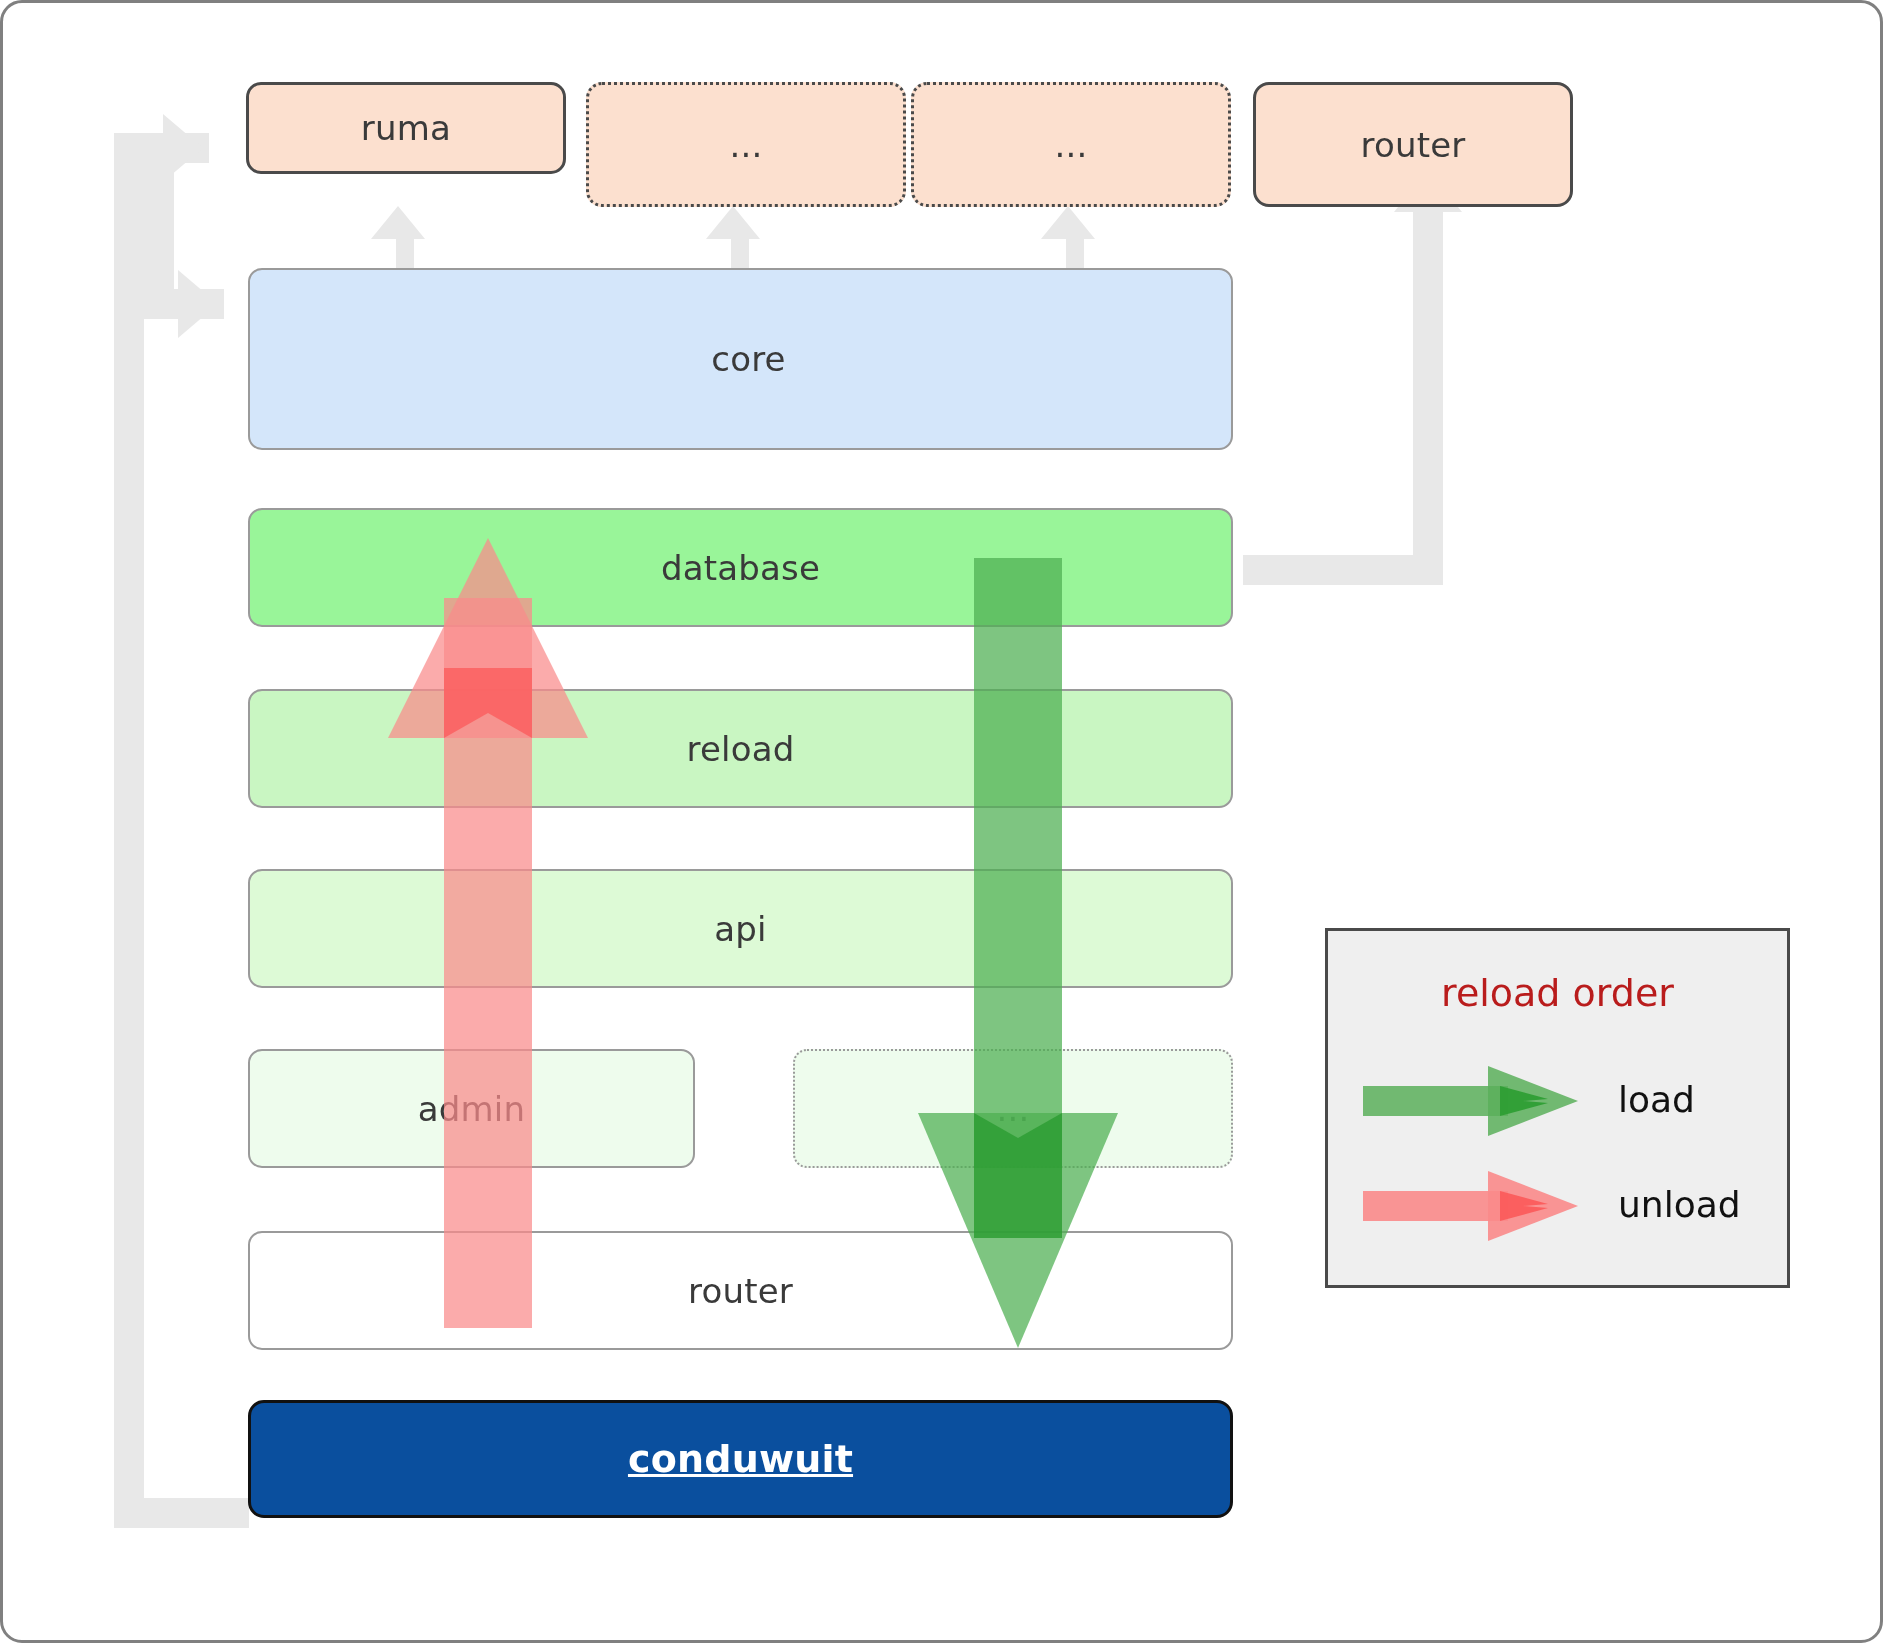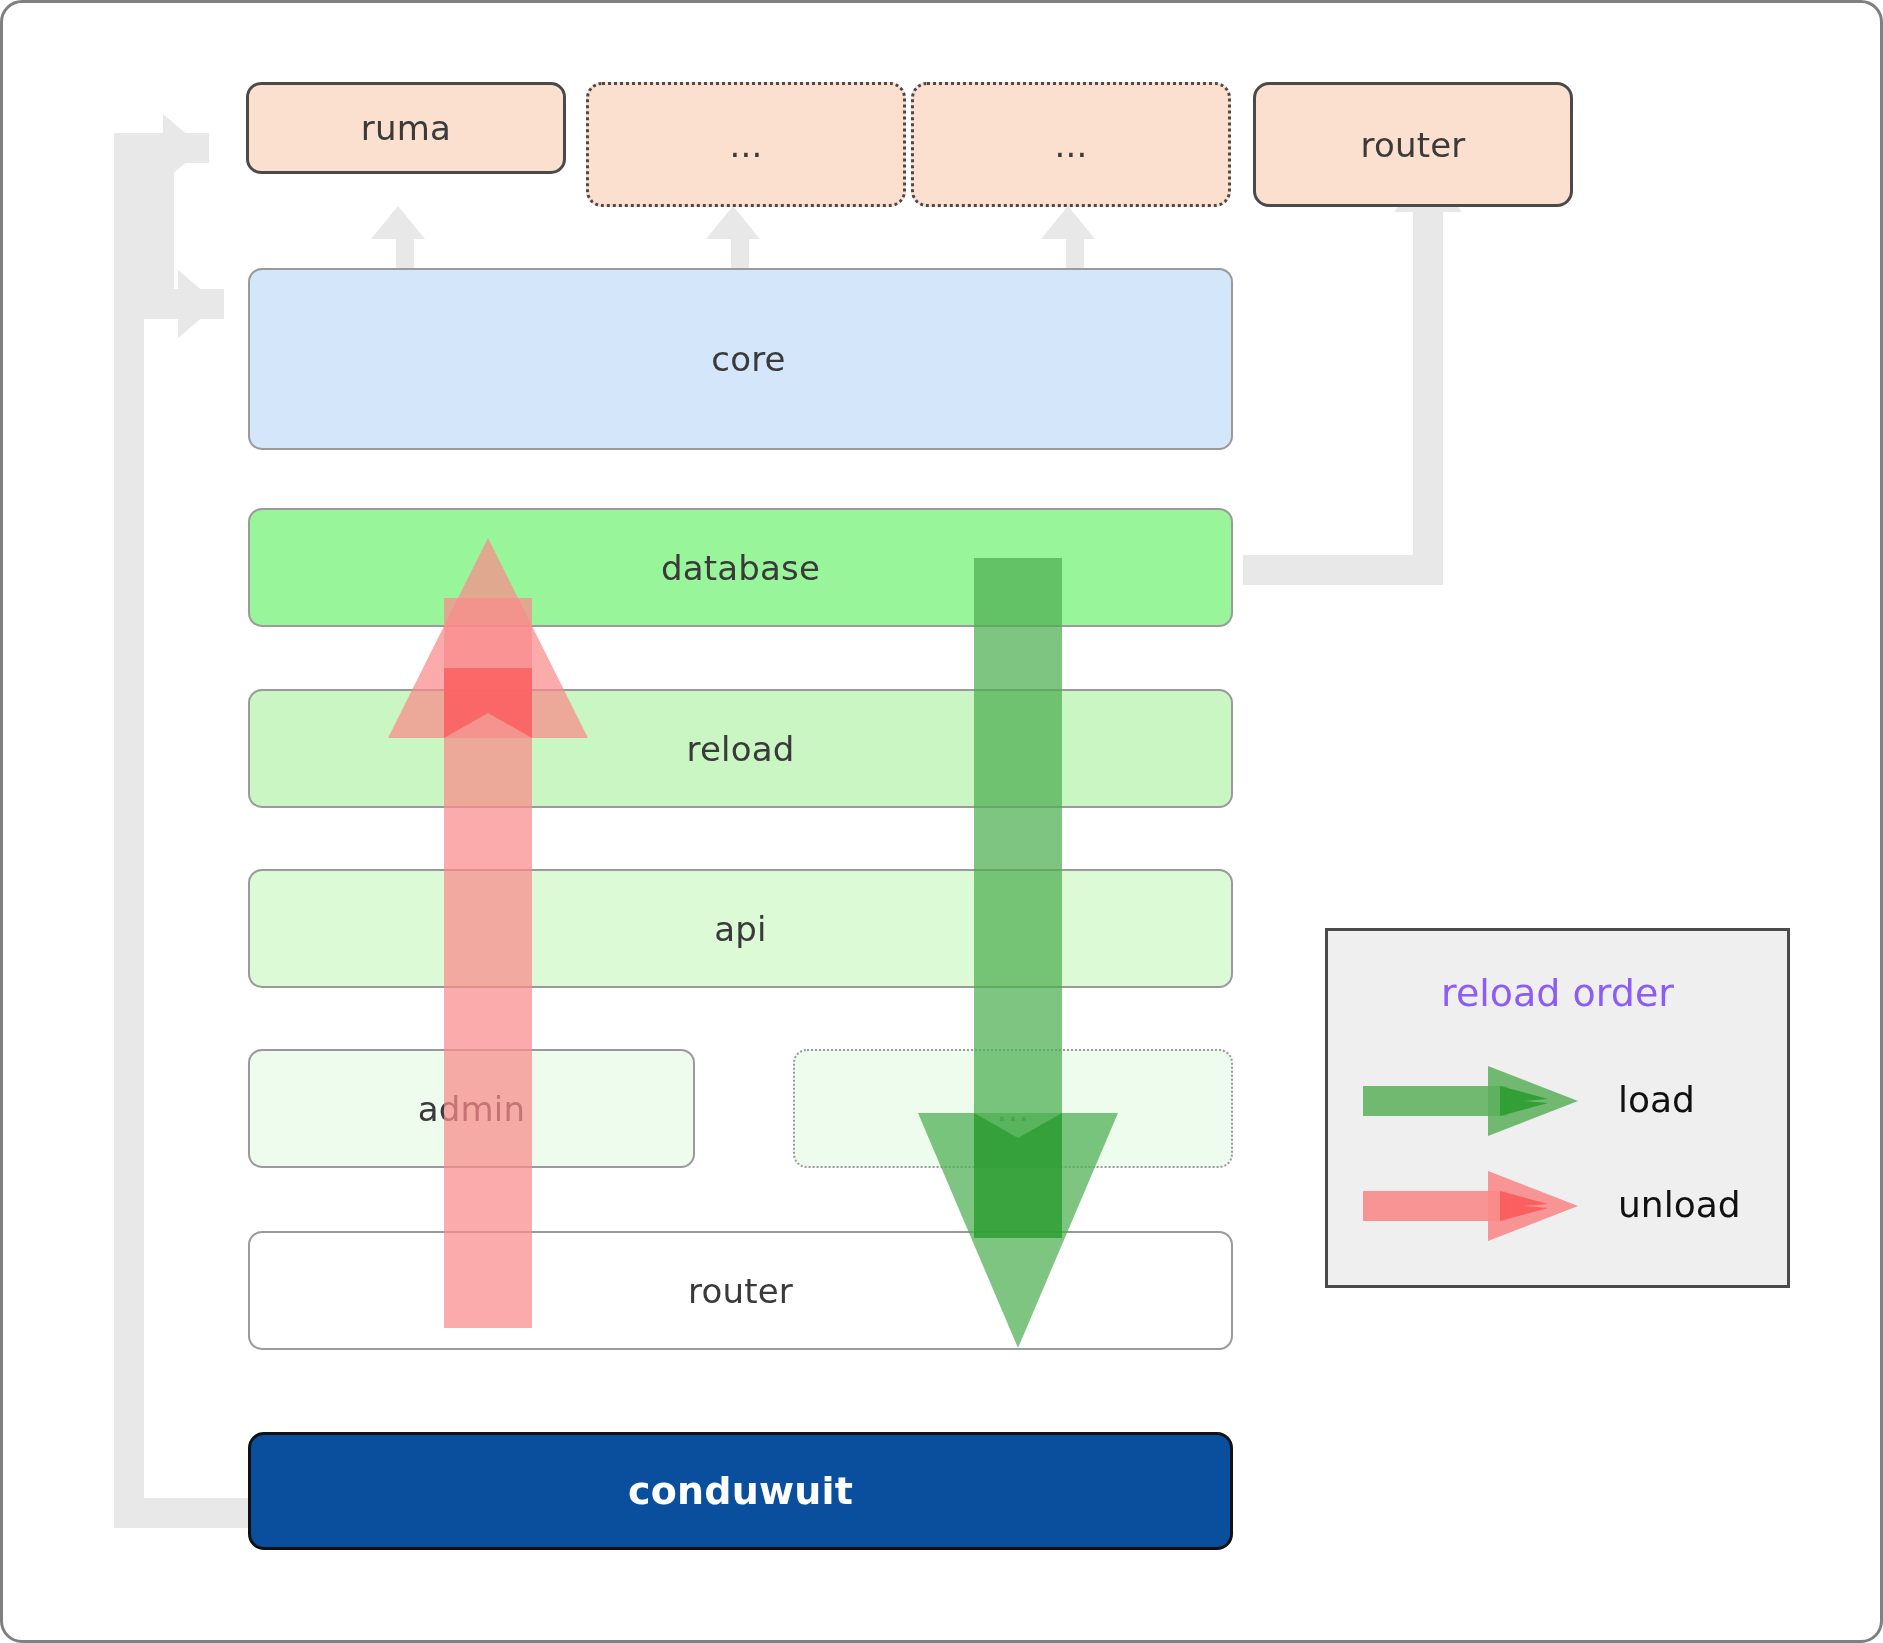--- a/index.html
+++ b/index.html
@@ -97,21 +97,21 @@
     position: absolute;
     background: #efefef;
     border: 3px solid #4a4a4a;
     box-sizing: border-box;
   }
   .legend-title {
     position: absolute;
     width: 100%;
     text-align: center;
     font-size: 38px;
-    color: #8b5cf6;
+    color: #b91c1c;
   }
   .legend-row { position: absolute; display: flex; align-items: center; }
   .legend-label {
     position: absolute;
     font-size: 36px;
     color: #111111;
   }
 </style>
 </head>
 <body>
@@ -180,21 +180,21 @@
   </div>
 
   <div class="node layer layer-dots" style="left:790px; top:1046px; width:440px; height:119px;">
     <span class="lbl">...</span>
   </div>
 
   <div class="node layer layer-router" style="left:245px; top:1228px; width:985px; height:119px;">
     <span class="lbl">router</span>
   </div>
 
-  <div class="node root" style="left:245px; top:1429px; width:985px; height:118px;">
+  <div class="node root" style="left:245px; top:1397px; width:985px; height:118px;text-decoration:underline;">
     <span class="lbl">conduwuit</span>
   </div>
 
   <div class="fatarrow" style="left:385px; top:535px; width:200px; height:790px; z-index:3;">
     <svg width="200" height="790" viewBox="0 0 200 790">
 
       <rect x="56" y="60" width="88" height="730" fill="#f98a8a" opacity="0.72"></rect>
 
       <polygon points="100,0 200,200 0,200" fill="#f98a8a" opacity="0.72"></polygon>
 

